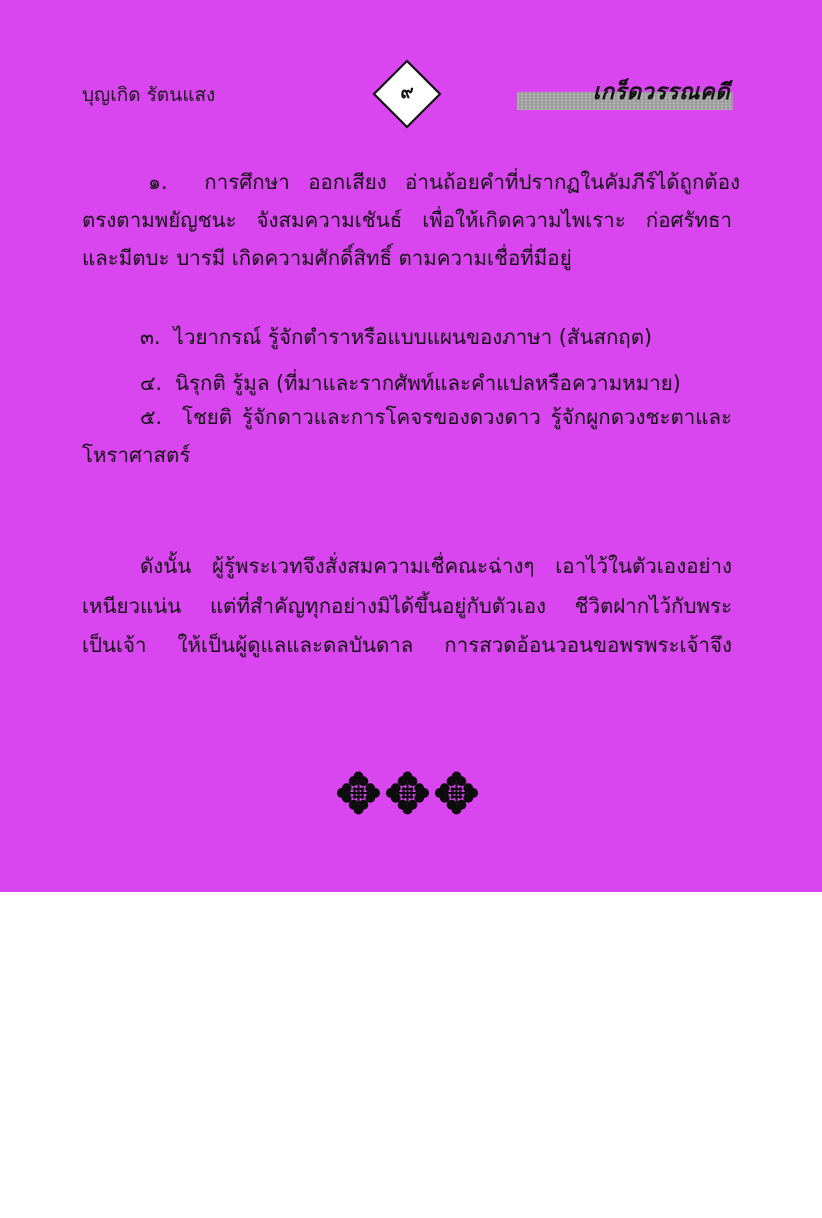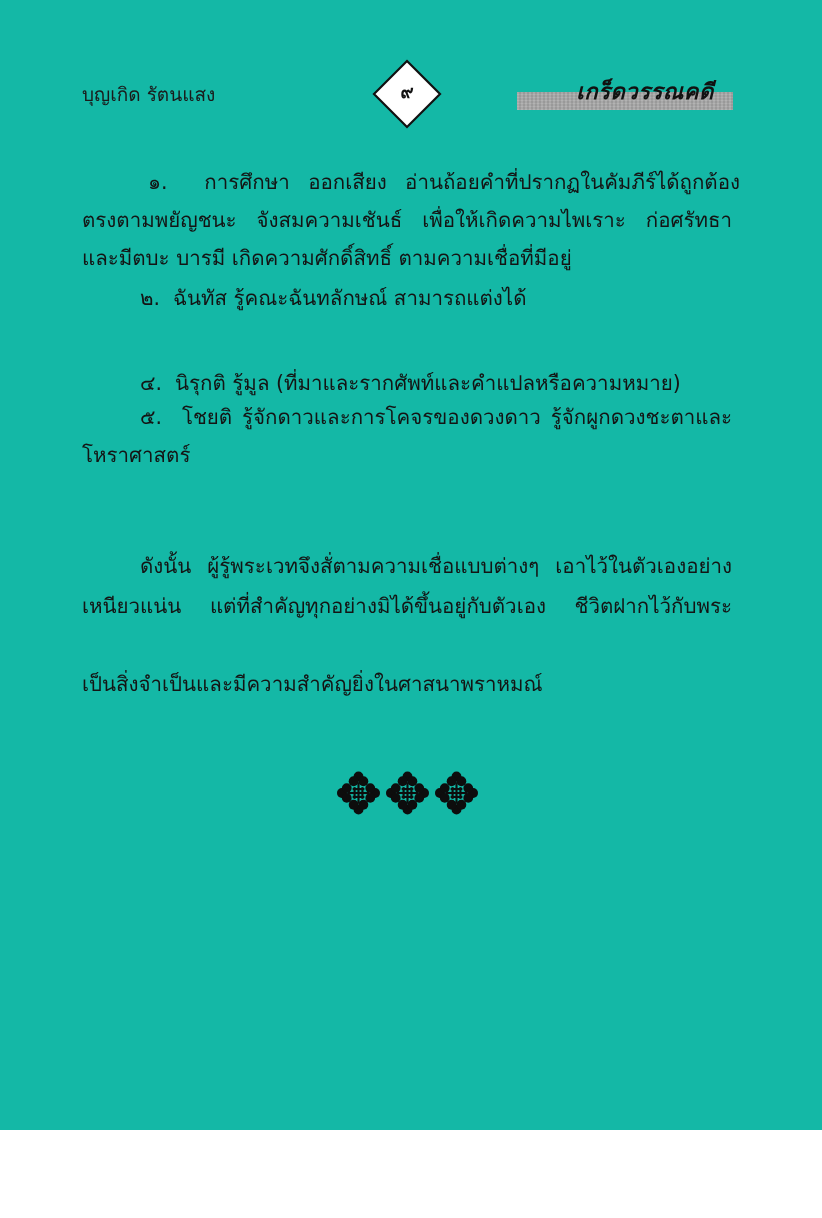--- a/index.html
+++ b/index.html
@@ -11,22 +11,22 @@
       width: 822px;
       height: 1218px;
       position: relative;
       overflow: hidden;
       font-family: "DejaVu Sans", sans-serif;
       color: #111111;
     }
     .page {
       position: absolute;
       left: 0; top: 0;
-      width: 822px; height: 1130px;
-      background: #14b8a6;
+      width: 822px; height: 892px;
+      background: #d946ef;
     }
     
     .running-author {
       position: absolute;
       left: 82px;
       top: 80px;
       font-size: 19px;
       line-height: 28px;
       color: #1a1a1a;
       white-space: nowrap;
@@ -61,21 +61,21 @@
       background: #a8a8a8;
       background-image:
         repeating-linear-gradient(90deg, rgba(255,255,255,0.08) 0 2px, rgba(0,0,0,0.05) 2px 4px),
         repeating-linear-gradient(0deg, rgba(255,255,255,0.06) 0 1px, rgba(0,0,0,0.04) 1px 3px);
     }
     .running-title {
       position: absolute;
       left: 560px;
       top: 77px;
       width: 170px;
-      text-align: center;
+      text-align: right;
       font-size: 22px;
       font-weight: bold;
       font-style: italic;
       line-height: 30px;
       color: #111;
       white-space: nowrap;
       letter-spacing: 0.5px;
     }
     
     .line {
@@ -129,38 +129,38 @@
 
   <div class="running-title-bar"></div>
   <div class="running-title">เกร็ดวรรณคดี</div>
 
   <div class="line justify" style="top:167px; left:140px; width:592px;margin-left:8px;">
     <span>๑.</span>&nbsp;&nbsp;<span>การศึกษา  ออกเสียง  อ่านถ้อยคำที่ปรากฏในคัมภีร์ได้ถูกต้อง</span>
   </div>
   <div class="line justify" style="top:205px;">ตรงตามพยัญชนะ จังสมความเชันธ์ เพื่อให้เกิดความไพเราะ ก่อศรัทธา</div>
   <div class="line cont-left" style="top:243px;">และมีตบะ บารมี เกิดความศักดิ์สิทธิ์ ตามความเชื่อที่มีอยู่</div>
 
-  <div class="line indent" style="top:283px;">
-    <span>๒.</span>&nbsp;&nbsp;<span>ฉันทัส รู้คณะฉันทลักษณ์ สามารถแต่งได้</span>
-  </div>
-
+
+  <div class="line indent" style="top:322px;">
+    <span>๓.</span>&nbsp;&nbsp;<span>ไวยากรณ์ รู้จักตำราหรือแบบแผนของภาษา (สันสกฤต)</span>
+  </div>
 
   <div class="line indent" style="top:368px;">
     <span>๔.</span>&nbsp;&nbsp;<span>นิรุกติ รู้มูล (ที่มาและรากศัพท์และคำแปลหรือความหมาย)</span>
   </div>
 
   <div class="line justify" style="top:402px; left:140px; width:592px;">
     <span>๕.</span>&nbsp;&nbsp;<span>โชยติ  รู้จักดาวและการโคจรของดวงดาว  รู้จักผูกดวงชะตาและ</span>
   </div>
   <div class="line cont-left" style="top:440px;text-align:right;">โหราศาสตร์</div>
 
 
-  <div class="line justify" style="top:551px; left:140px; width:592px;">ดังนั้น  ผู้รู้พระเวทจึงสั่ตามความเชื่อแบบต่างๆ  เอาไว้ในตัวเองอย่าง</div>
+  <div class="line justify" style="top:551px; left:140px; width:592px;">ดังนั้น  ผู้รู้พระเวทจึงสั่งสมความเชื่คณะฉ่างๆ  เอาไว้ในตัวเองอย่าง</div>
   <div class="line justify" style="top:591px;">เหนียวแน่น  แต่ที่สำคัญทุกอย่างมิได้ขึ้นอยู่กับตัวเอง  ชีวิตฝากไว้กับพระ</div>
-  <div class="line cont-left" style="top:669px;">เป็นสิ่งจำเป็นและมีความสำคัญยิ่งในศาสนาพราหมณ์</div>
+  <div class="line justify" style="top:630px;">เป็นเจ้า  ให้เป็นผู้ดูแลและดลบันดาล  การสวดอ้อนวอนขอพรพระเจ้าจึง</div>
 
   <div class="ornament-row">
     <svg class="ornament" viewBox="0 0 46 46">
       <g fill="#0d0d0d">
 
         <circle cx="23" cy="6" r="5"></circle>
           <circle cx="18" cy="11" r="5"></circle>
           <circle cx="28" cy="11" r="5"></circle>
 
         <circle cx="23" cy="40" r="5"></circle>

